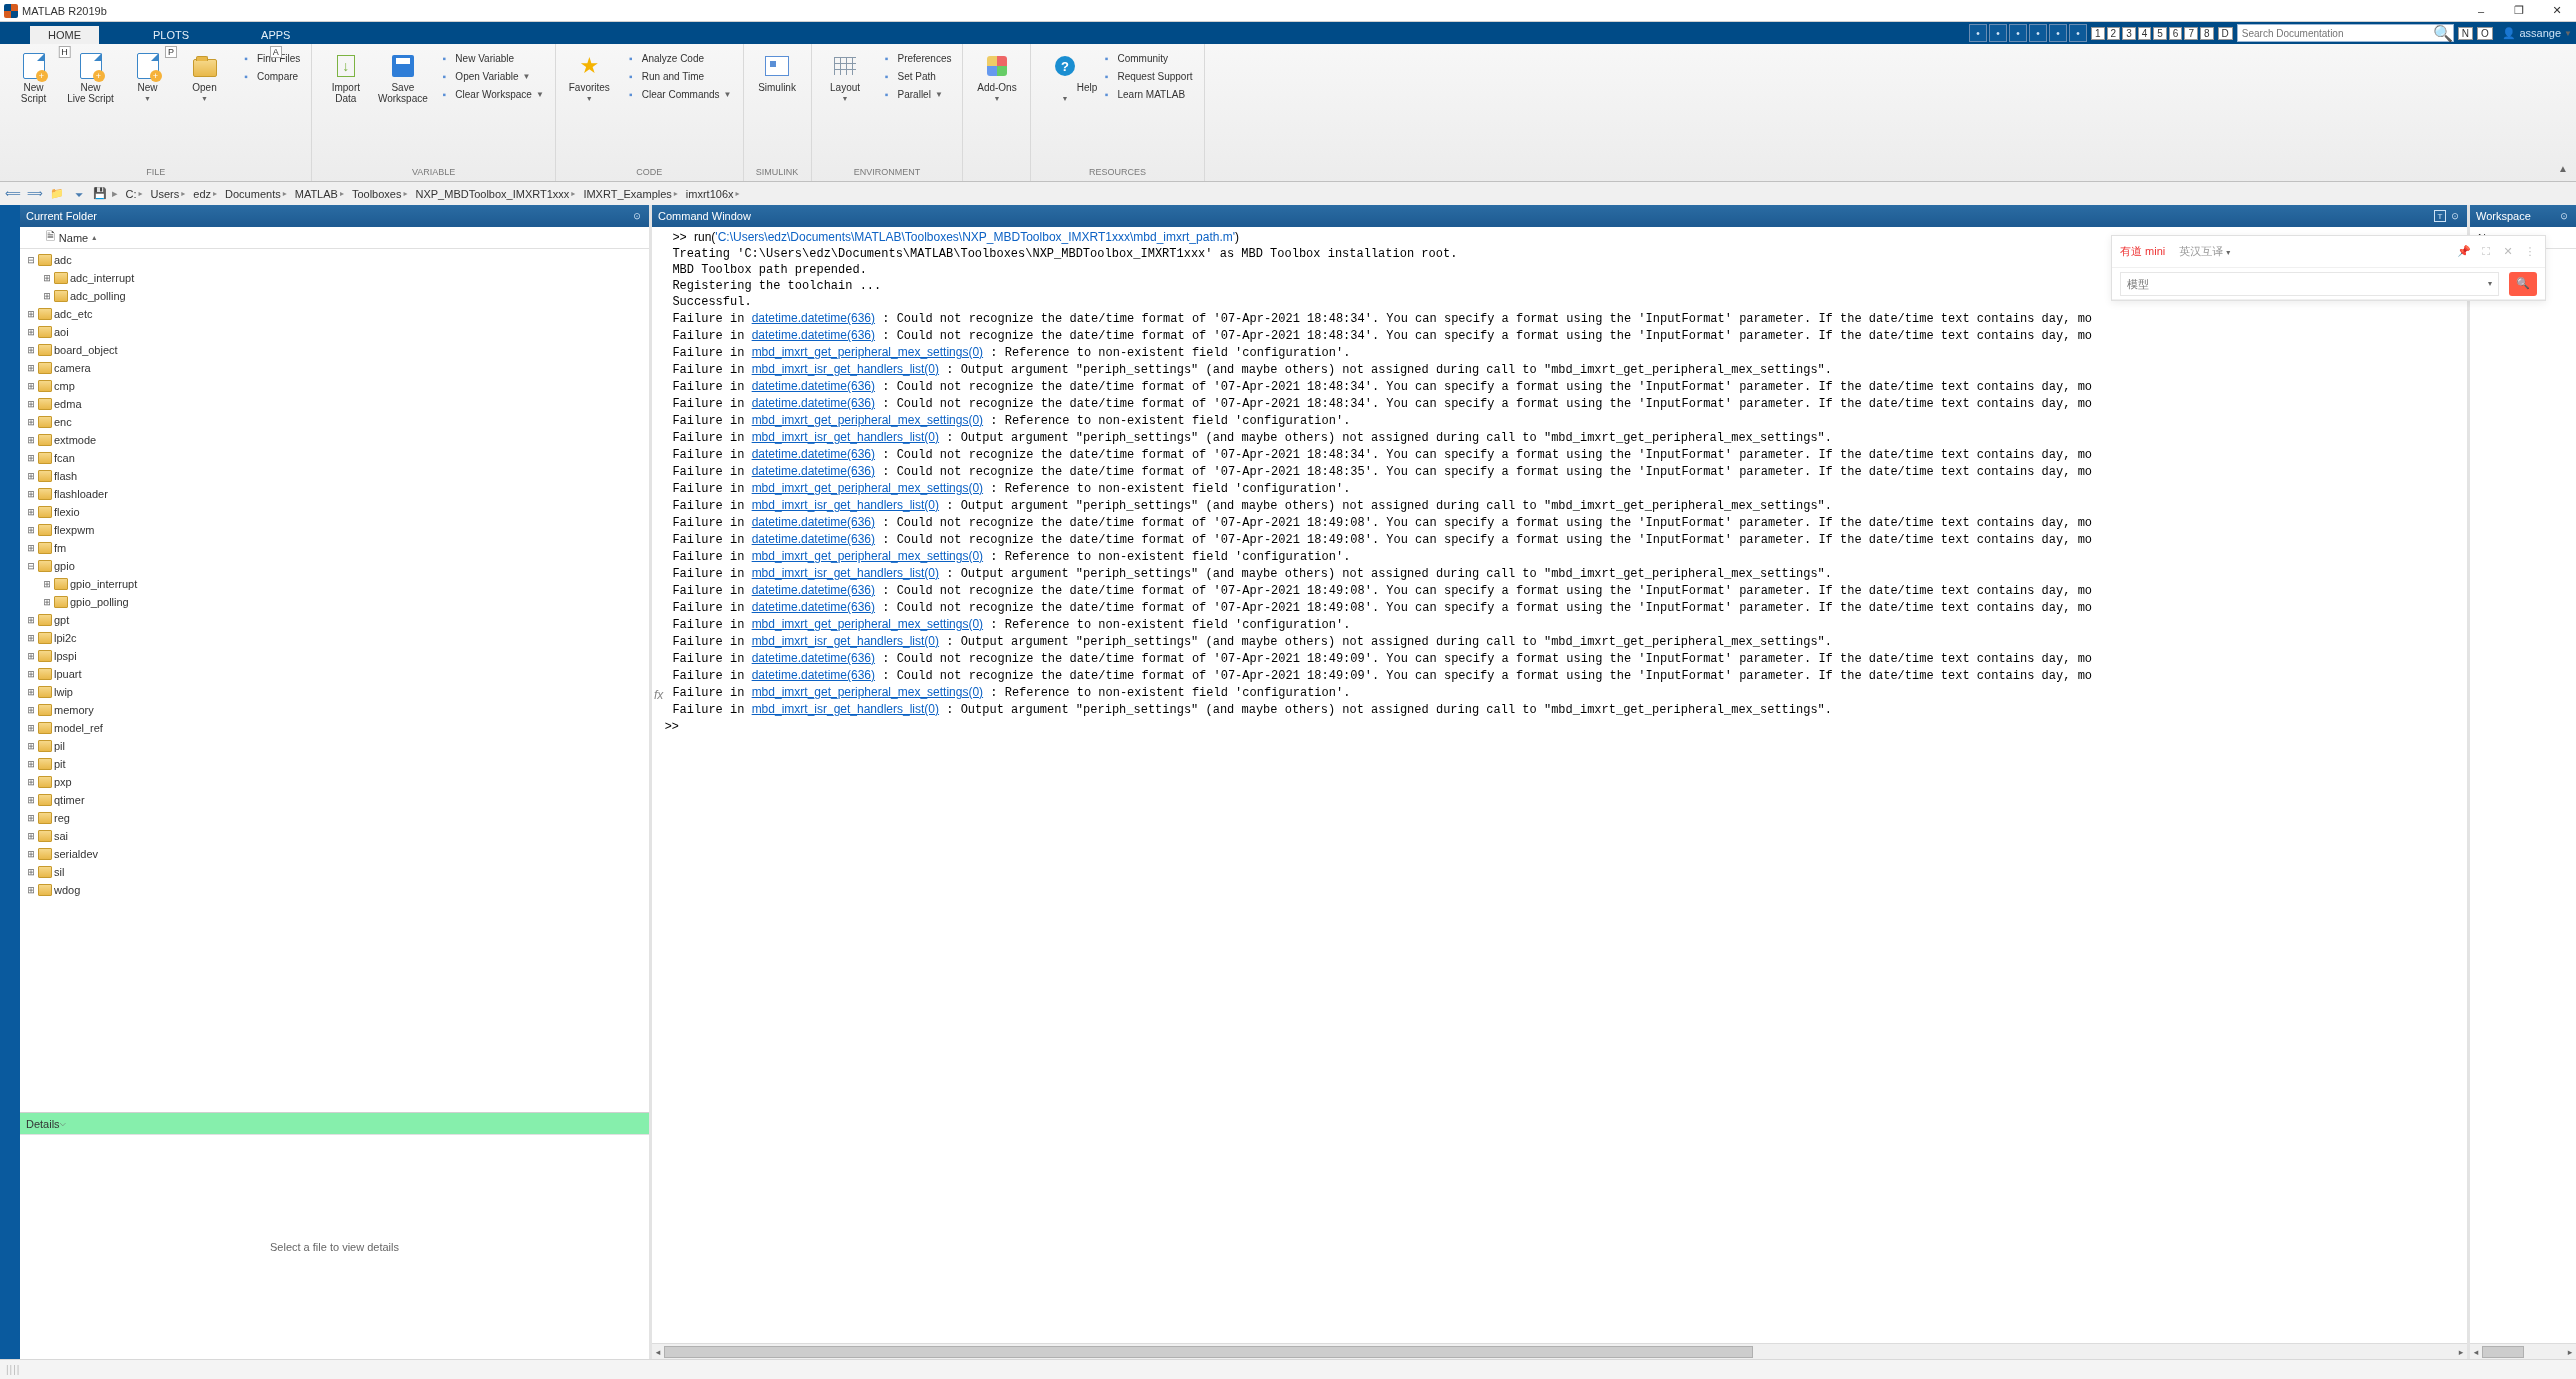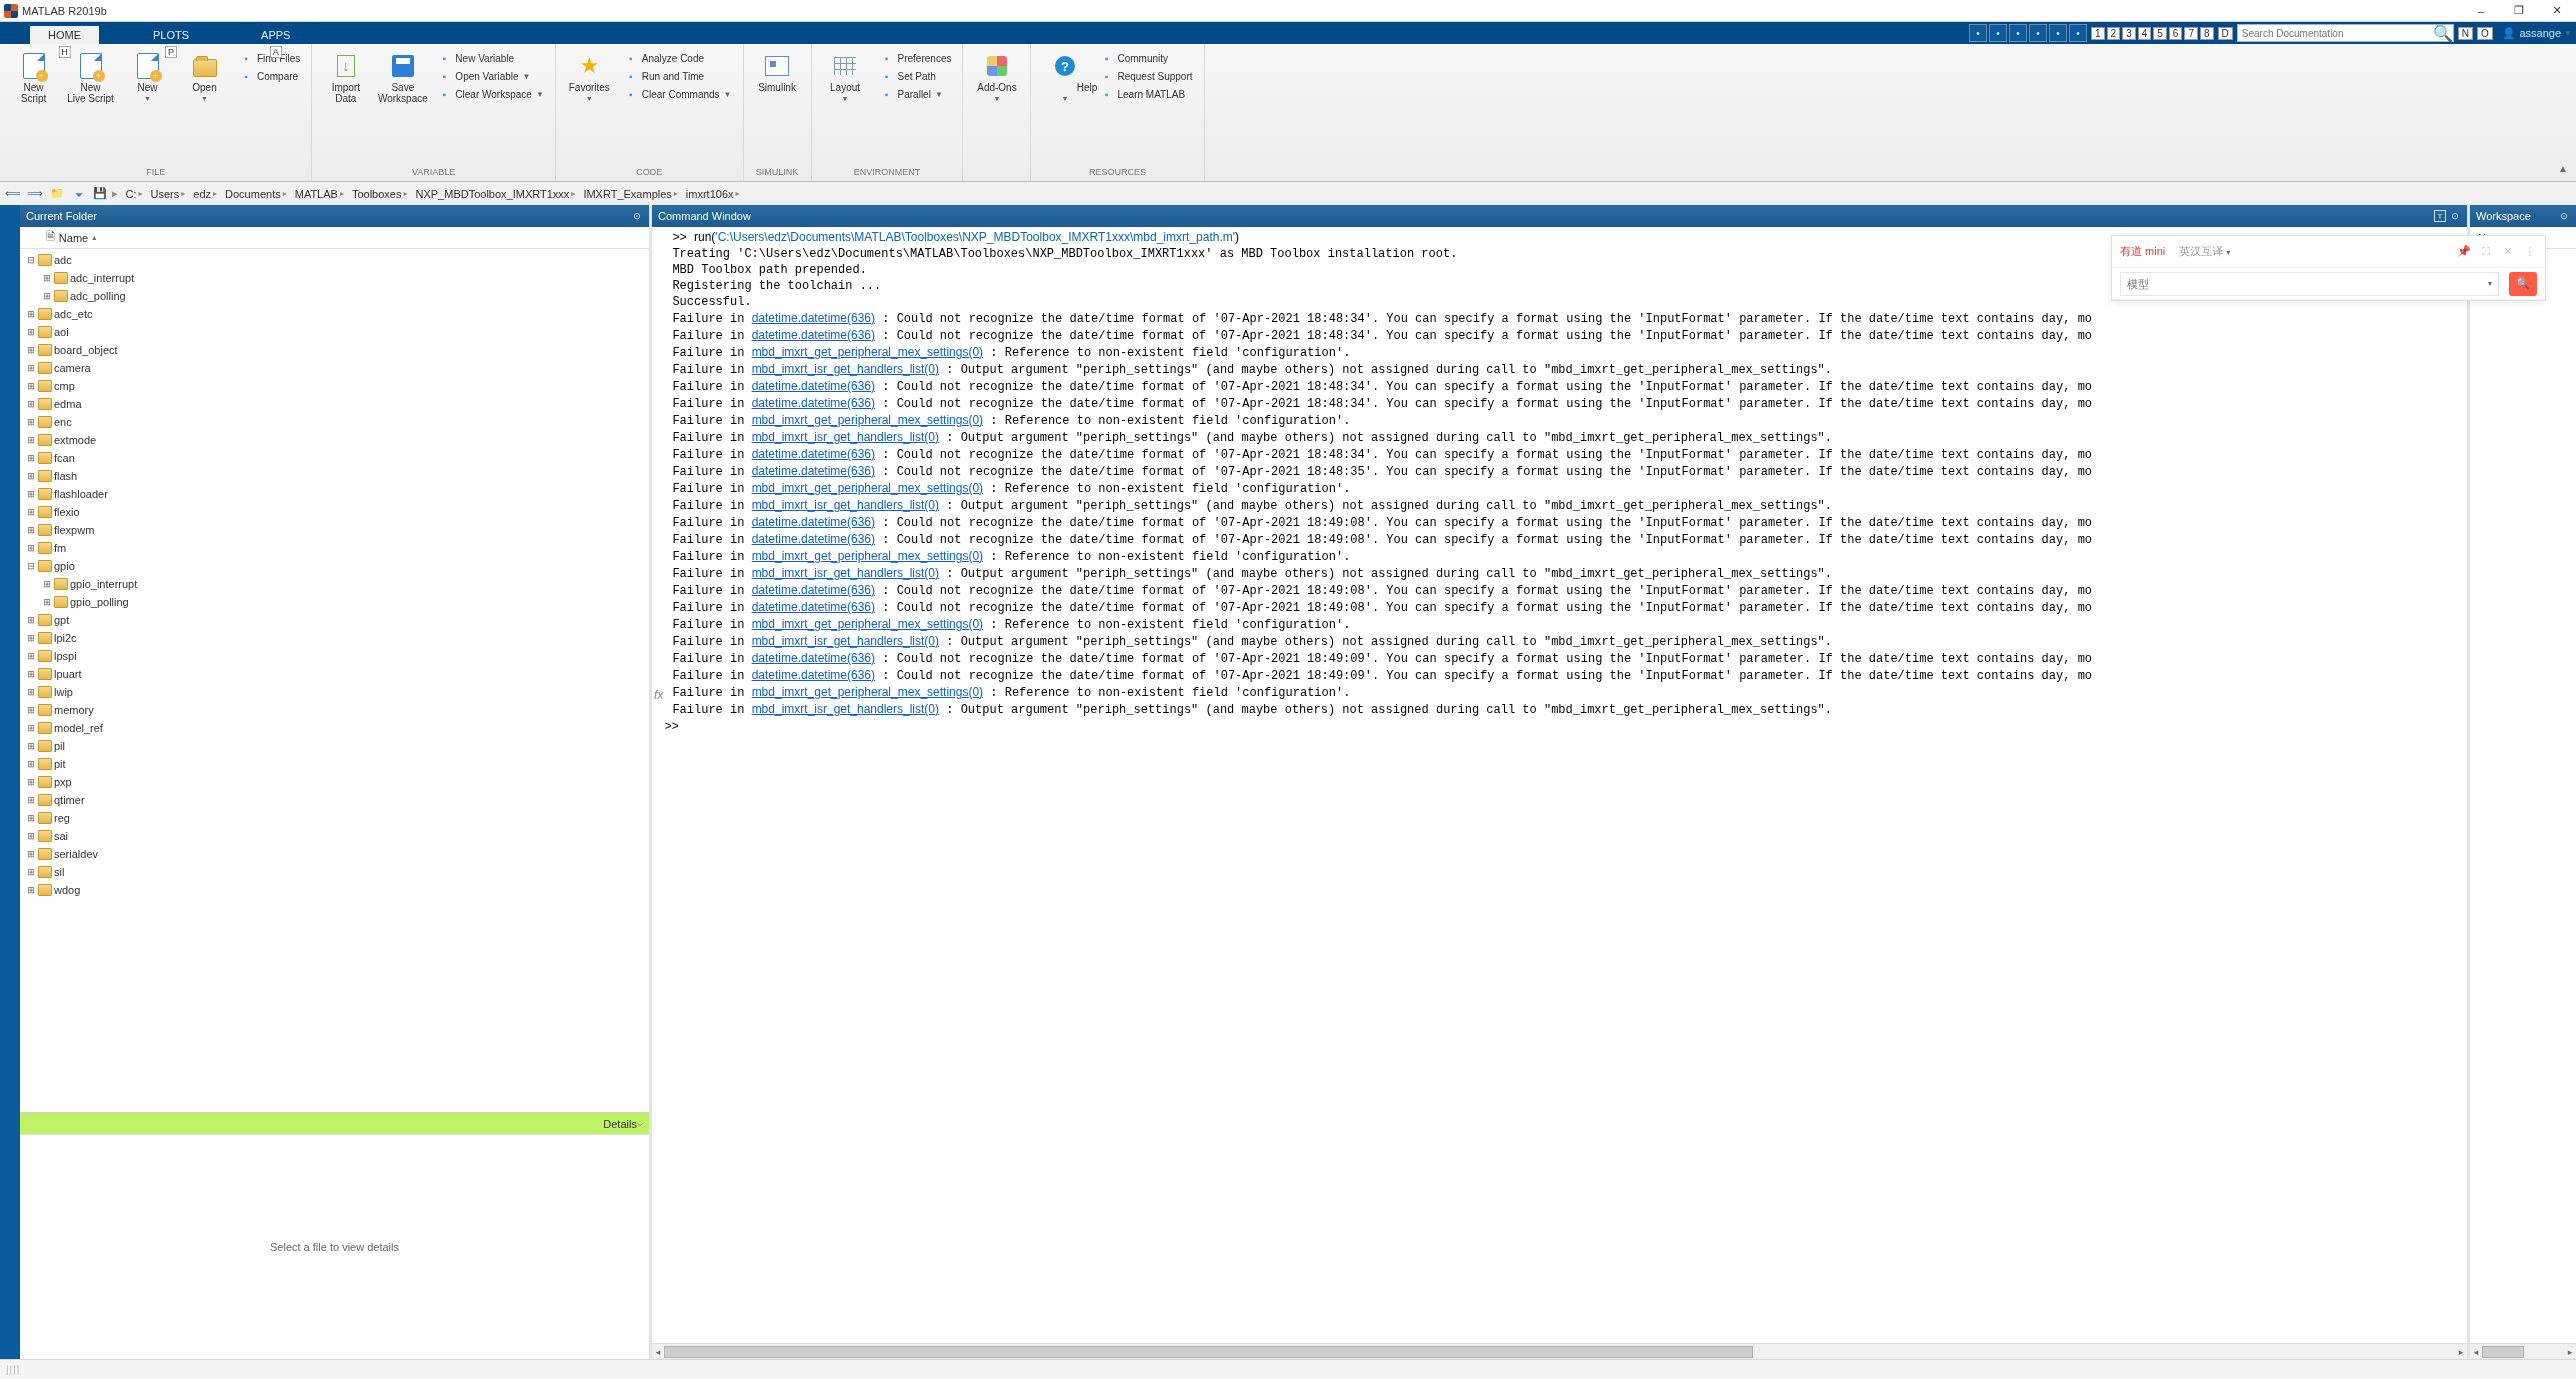--- a/index.html
+++ b/index.html
@@ -49,21 +49,21 @@
 .panehdr{height:22px;background:linear-gradient(#2b6ca3,#1d5a91);color:#fff;font-size:11px;display:flex;align-items:center;padding:0 6px;justify-content:space-between;}
 .panehdr .pact{display:flex;gap:3px;}
 .panehdr .pact span{width:12px;height:12px;display:flex;align-items:center;justify-content:center;color:#cfe3f5;font-size:9px;}
 .colhdr{height:22px;background:#fff;border-bottom:1px solid #e0e0e0;display:flex;align-items:center;font-size:11px;color:#333;padding-left:26px;gap:4px;}
 .tree{flex:1;overflow:auto;background:#fff;font-size:11px;color:#333;padding:2px 0;}
 .tree .node{display:flex;align-items:center;height:18px;padding-left:6px;gap:2px;white-space:nowrap;cursor:pointer;}
 .tree .node .tw{width:10px;text-align:center;color:#666;font-size:9px;}
 .tree .node .fico{width:14px;height:12px;background:linear-gradient(#f6d88a,#e8b84a);border:1px solid #c79a2d;border-radius:1px;}
 .tree .node.d1{padding-left:22px;}
 .details{height:247px;border-top:1px solid #d0d0d0;display:flex;flex-direction:column;}
-.details .dh{height:22px;background:#bef264;border-bottom:1px solid #e0e0e0;font-size:11px;color:#333;display:flex;align-items:center;justify-content:flex-end;padding:0 6px;}
+.details .dh{height:22px;background:#86efac;border-bottom:1px solid #e0e0e0;font-size:11px;color:#333;display:flex;align-items:center;justify-content:flex-start;padding:0 6px;}
 .details .db{flex:1;display:flex;align-items:center;justify-content:center;font-size:11px;color:#666;}
 
 .centerpane{flex:1;display:flex;flex-direction:column;min-width:0;}
 .banner{height:24px;background:#fffde6;border-bottom:1px solid #e6e2b8;font-size:11px;color:#333;display:flex;align-items:center;padding:0 8px;position:relative;}
 .banner a{color:#0b61c4;text-decoration:underline;cursor:pointer;}
 .banner .bx{position:absolute;right:6px;top:3px;color:#999;font-size:11px;cursor:pointer;}
 .console{flex:1;overflow:auto;background:#fff;font-family:Consolas,"Courier New",monospace;font-size:12px;color:#000;padding:2px 6px;line-height:16px;white-space:pre;position:relative;}
 .console .run{color:#000;}
 .console .path{color:#0b61c4;}
 .console .link{color:#0b61c4;text-decoration:underline;cursor:pointer;}

